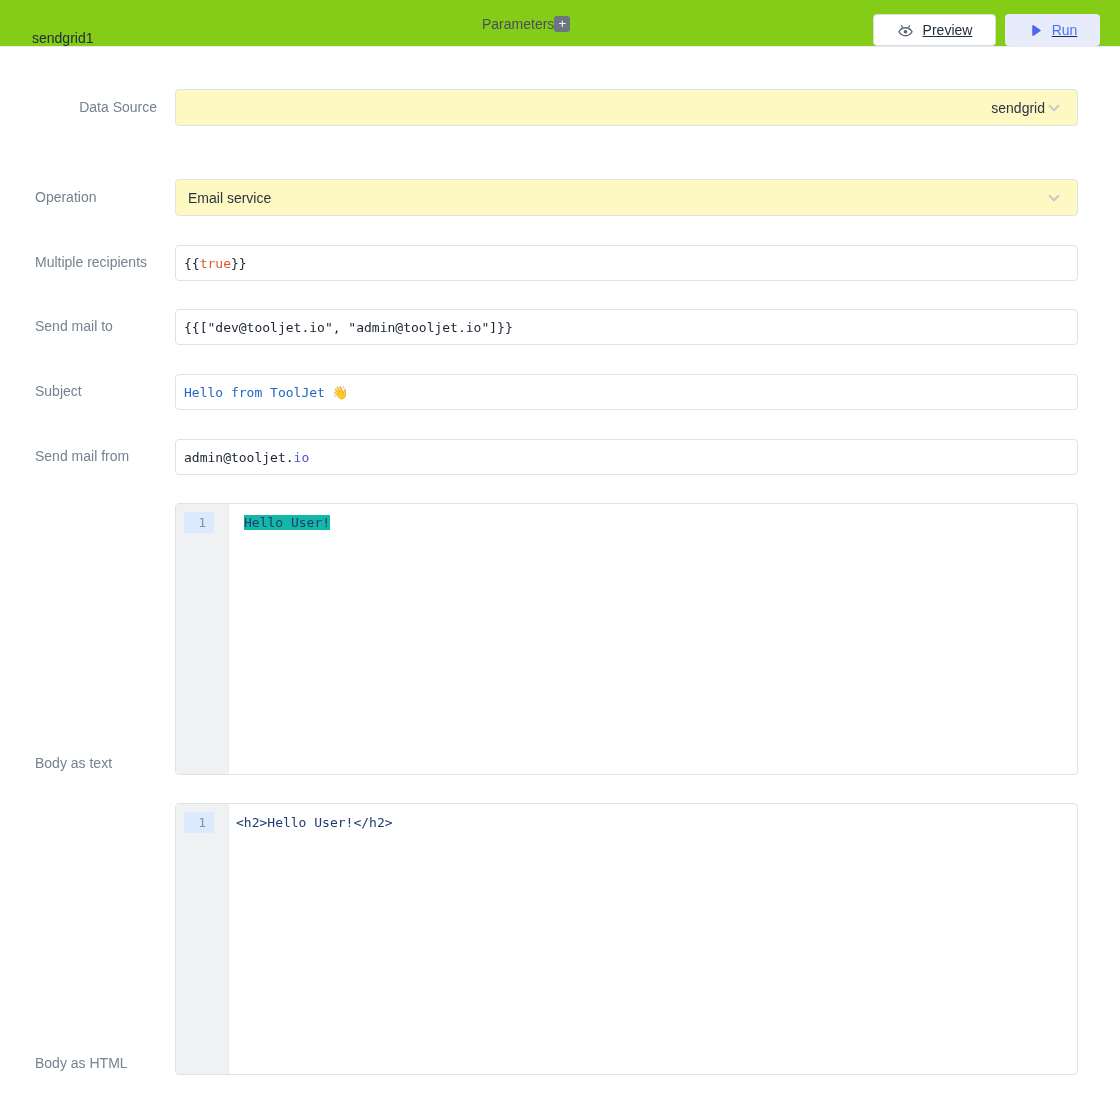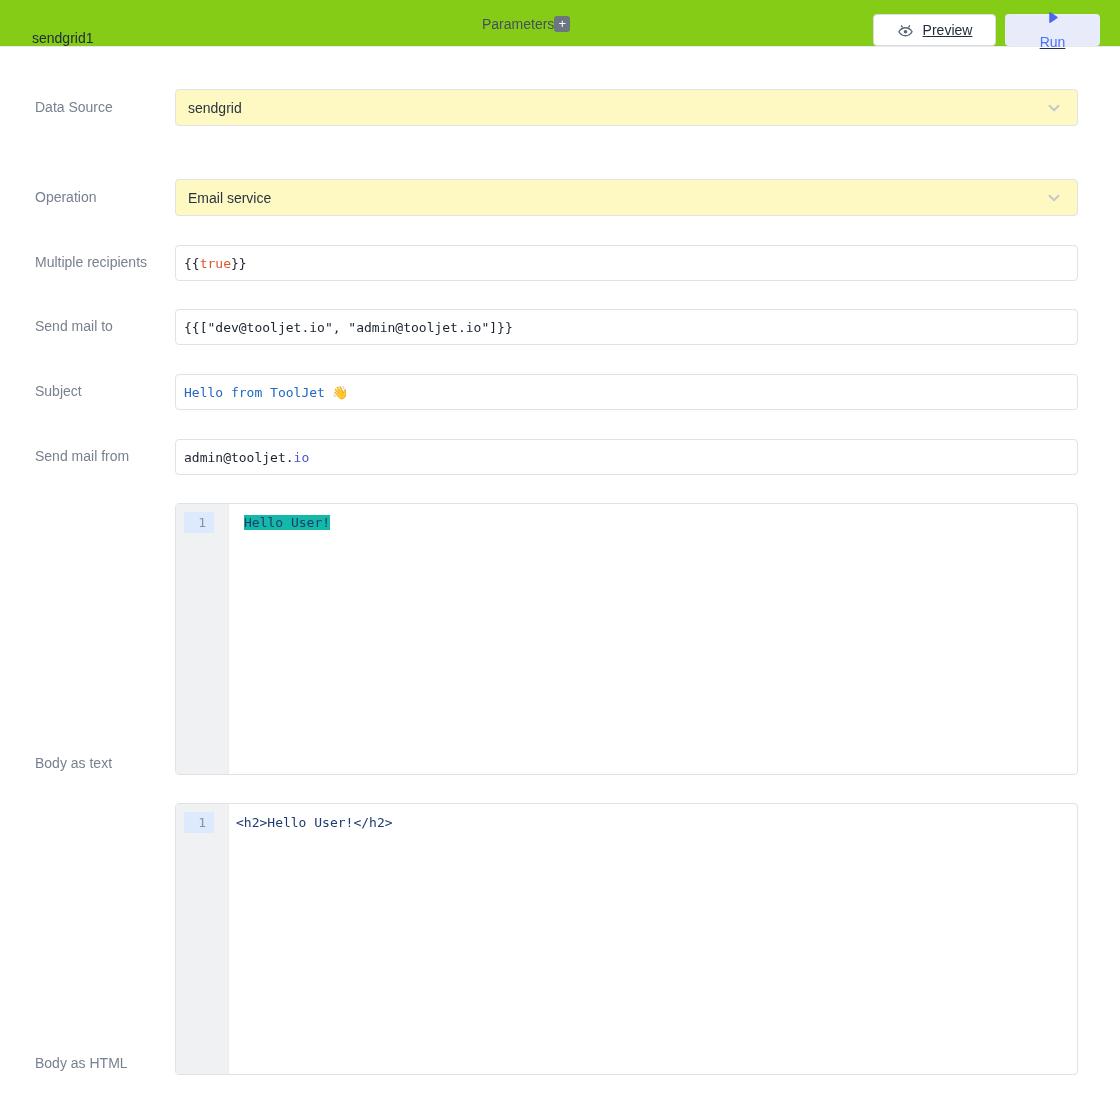--- a/index.html
+++ b/index.html
@@ -70,40 +70,39 @@
     border: 1px solid #d9dde2;
     color: #232e3c;
     width: 123px;
   }
   .btn-run {
     background: #e7ebfa;
     border: none;
     color: #4d72fa;
     width: 95px;
     font-weight: 500;
-    flex-direction: column;
   }
 
   
   .form { padding: 0 42px 15px 35px; }
   .row { display: flex; }
   .row.center { align-items: center; }
   .row.top { align-items: flex-end; }
   .row-label {
     width: 140px;
     flex-shrink: 0;
     font-size: 14px;
     color: #77818f;
     line-height: 1.55;
     padding-right: 18px;
   }
   .row.top .row-label { padding-top: 4px; }
   .field { flex: 1; min-width: 0; }
 
-  .mt-42 { margin-top: 42px; }
+  .mt-42 { margin-top: 42px; text-align: right; }
   .mt-53 { margin-top: 53px; }
   .mt-29 { margin-top: 29px; }
   .mt-38 { margin-top: 28px; }
   .mt-28 { margin-top: 28px; }
 
   .select-box {
     height: 37px;
     border: 1px solid #dfe2e7;
     border-radius: 4px;
     background: #fef9c3;

